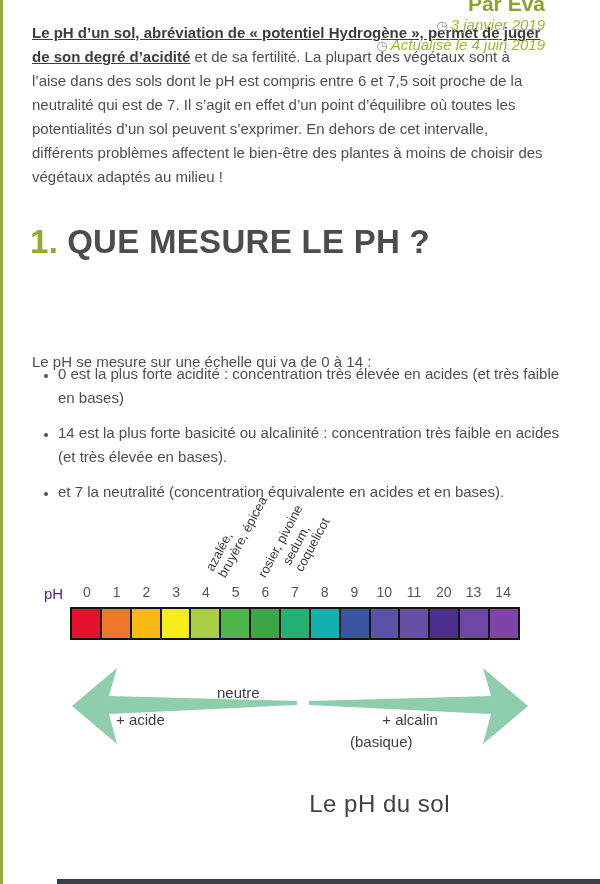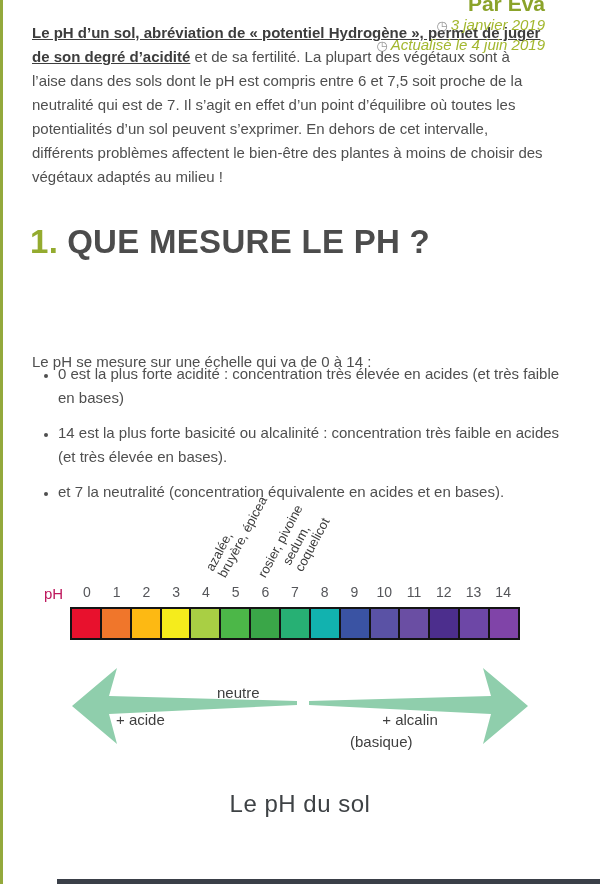--- a/index.html
+++ b/index.html
@@ -27,35 +27,35 @@
   .para2 b { color:#3d3d3d; }
   .para3 { position:absolute; left:32px; top:335px; width:514px; font-size:15px; line-height:24px; color:#4f4f4f; }
 
   ul.bullets { position:absolute; left:32px; top:362px; width:505px; margin:0; padding-left:26px; }
   ul.bullets li { font-size:15px; line-height:24px; color:#4f4f4f; margin-bottom:11px; }
   ul.bullets li::marker { color:#4f4f4f; font-size:12px; }
 
   
   .plant-label { position:absolute; font-size:13px; line-height:14px; color:#3b3b3b;
     transform:rotate(-62deg); transform-origin:left bottom; white-space:nowrap; }
-  .ph-label { position:absolute; left:44px; top:585px; font-size:15px; color:#be185d; }
+  .ph-label { position:absolute; left:44px; top:585px; font-size:15px; color:#4c1d95; }
   .ticks { position:absolute; left:72px; top:584px; width:446px; height:18px; display:flex; }
   .ticks span { flex:1; text-align:center; font-size:14px; color:#55565a; }
   .scale-bar { position:absolute; left:70px; top:607px; width:450px; height:33px;
     display:flex; box-sizing:border-box; border:2px solid #141414; background:#141414; }
   .scale-bar .cell { flex:1; border-right:2px solid #141414; }
   .scale-bar .cell:last-child { border-right:none; }
 
   .arrows-svg { position:absolute; left:60px; top:660px; width:480px; height:100px; }
   .neutre { position:absolute; left:217px; top:684px; width:140px; text-align:left; font-size:15px; color:#3f3f3f; }
   .acide  { position:absolute; left:116px; top:711px; width:120px; font-size:15px; color:#3f3f3f; }
   .alcalin { position:absolute; left:350px; top:711px; width:120px; text-align:center; font-size:15px; color:#3f3f3f; }
   .basique { position:absolute; left:350px; top:733px; width:120px; font-size:15px; color:#3f3f3f; }
 
-  .caption { position:absolute; left:150px; top:790px; width:300px; text-align:center;
+  .caption { position:absolute; left:150px; top:790px; width:300px; text-align:right;
     font-size:24px; color:#3e4245; letter-spacing:0.5px; }
 
   .footer-bar { position:absolute; left:57px; right:0; bottom:0; height:5px; background:#3a3f48; }
 </style>
 </head>
 <body>
 
 <div class="page">
   <div class="left-border"></div>
 
@@ -99,21 +99,21 @@
       <span>2</span>
       <span>3</span>
       <span>4</span>
       <span>5</span>
       <span>6</span>
       <span>7</span>
       <span>8</span>
       <span>9</span>
       <span>10</span>
       <span>11</span>
-      <span>12</span>
+      <span>20</span>
       <span>13</span>
       <span>14</span>
     </div>
 
     <div class="scale-bar">
       <div class="cell" style="background-color: rgb(232, 17, 45);"></div>
       <div class="cell" style="background-color: rgb(240, 118, 43);"></div>
       <div class="cell" style="background-color: rgb(253, 185, 19);"></div>
       <div class="cell" style="background-color: rgb(245, 236, 28);"></div>
       <div class="cell" style="background-color: rgb(169, 207, 68);"></div>

